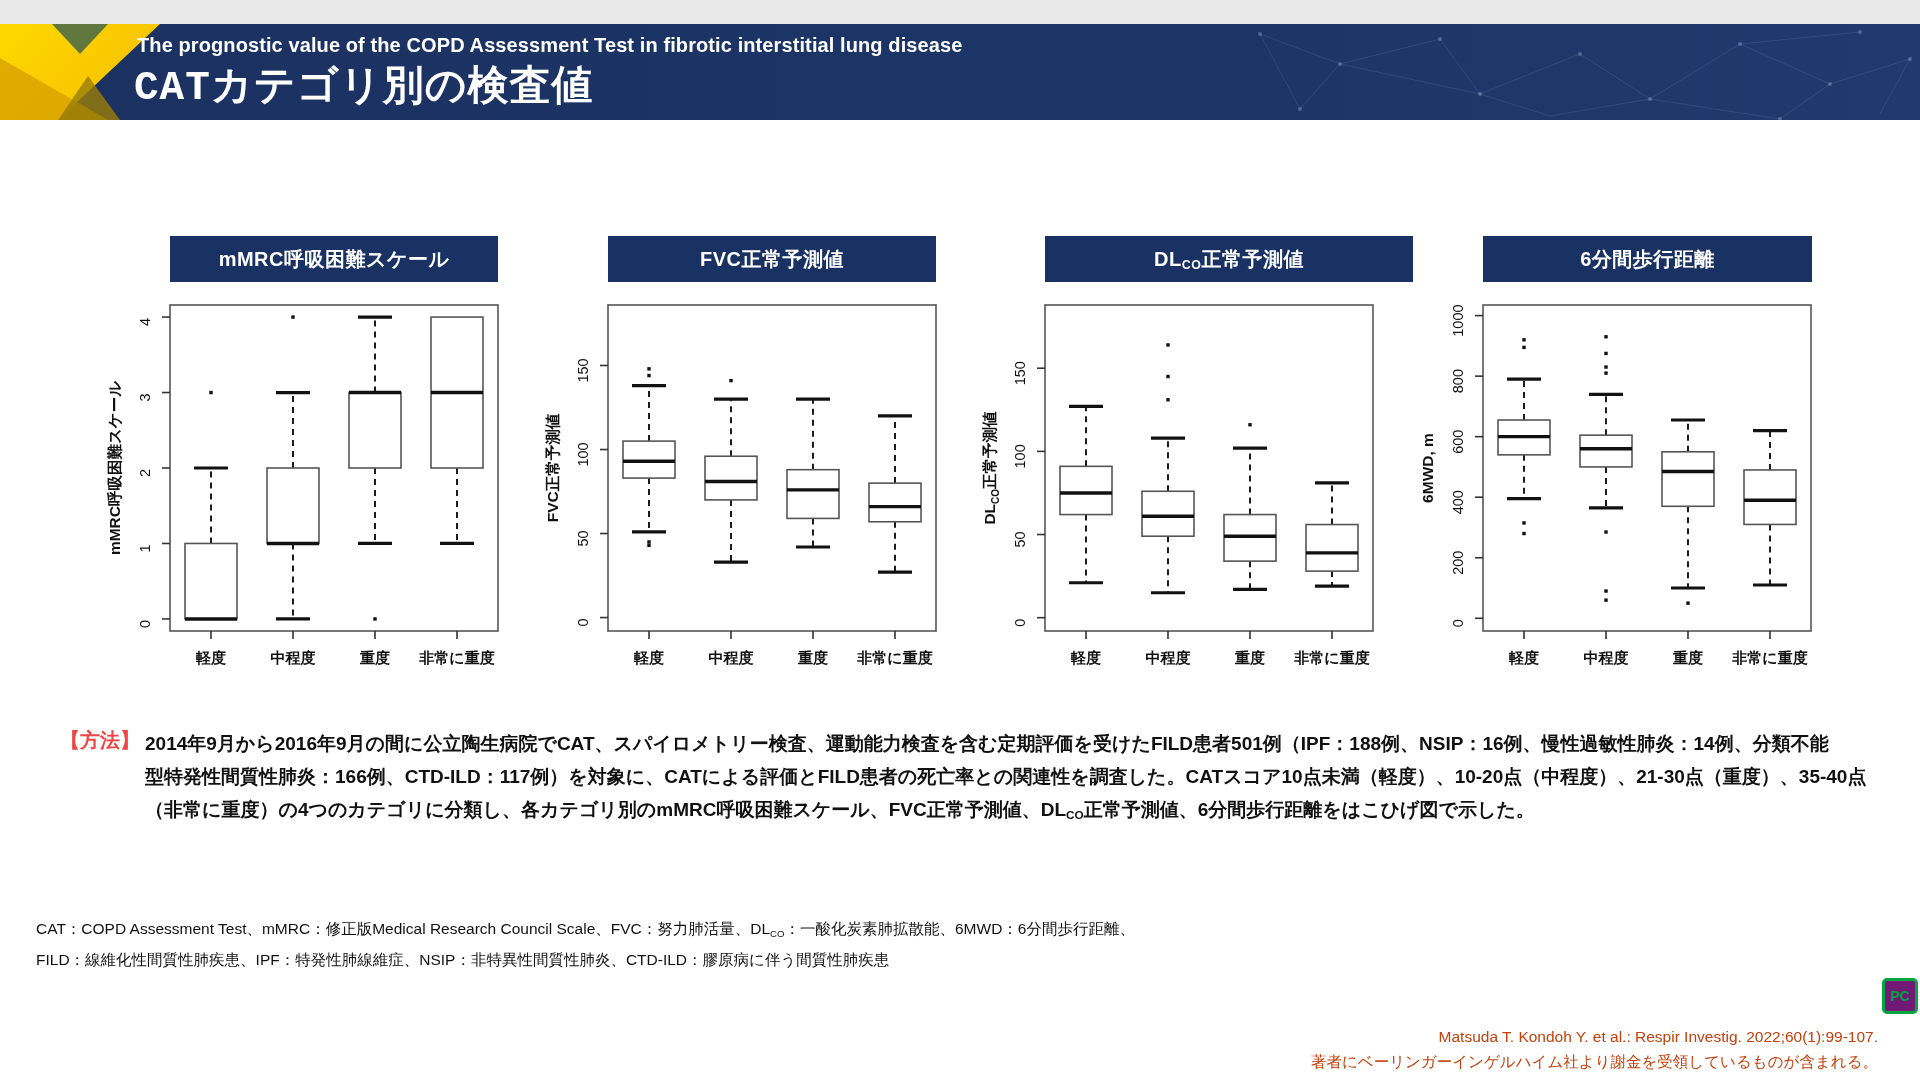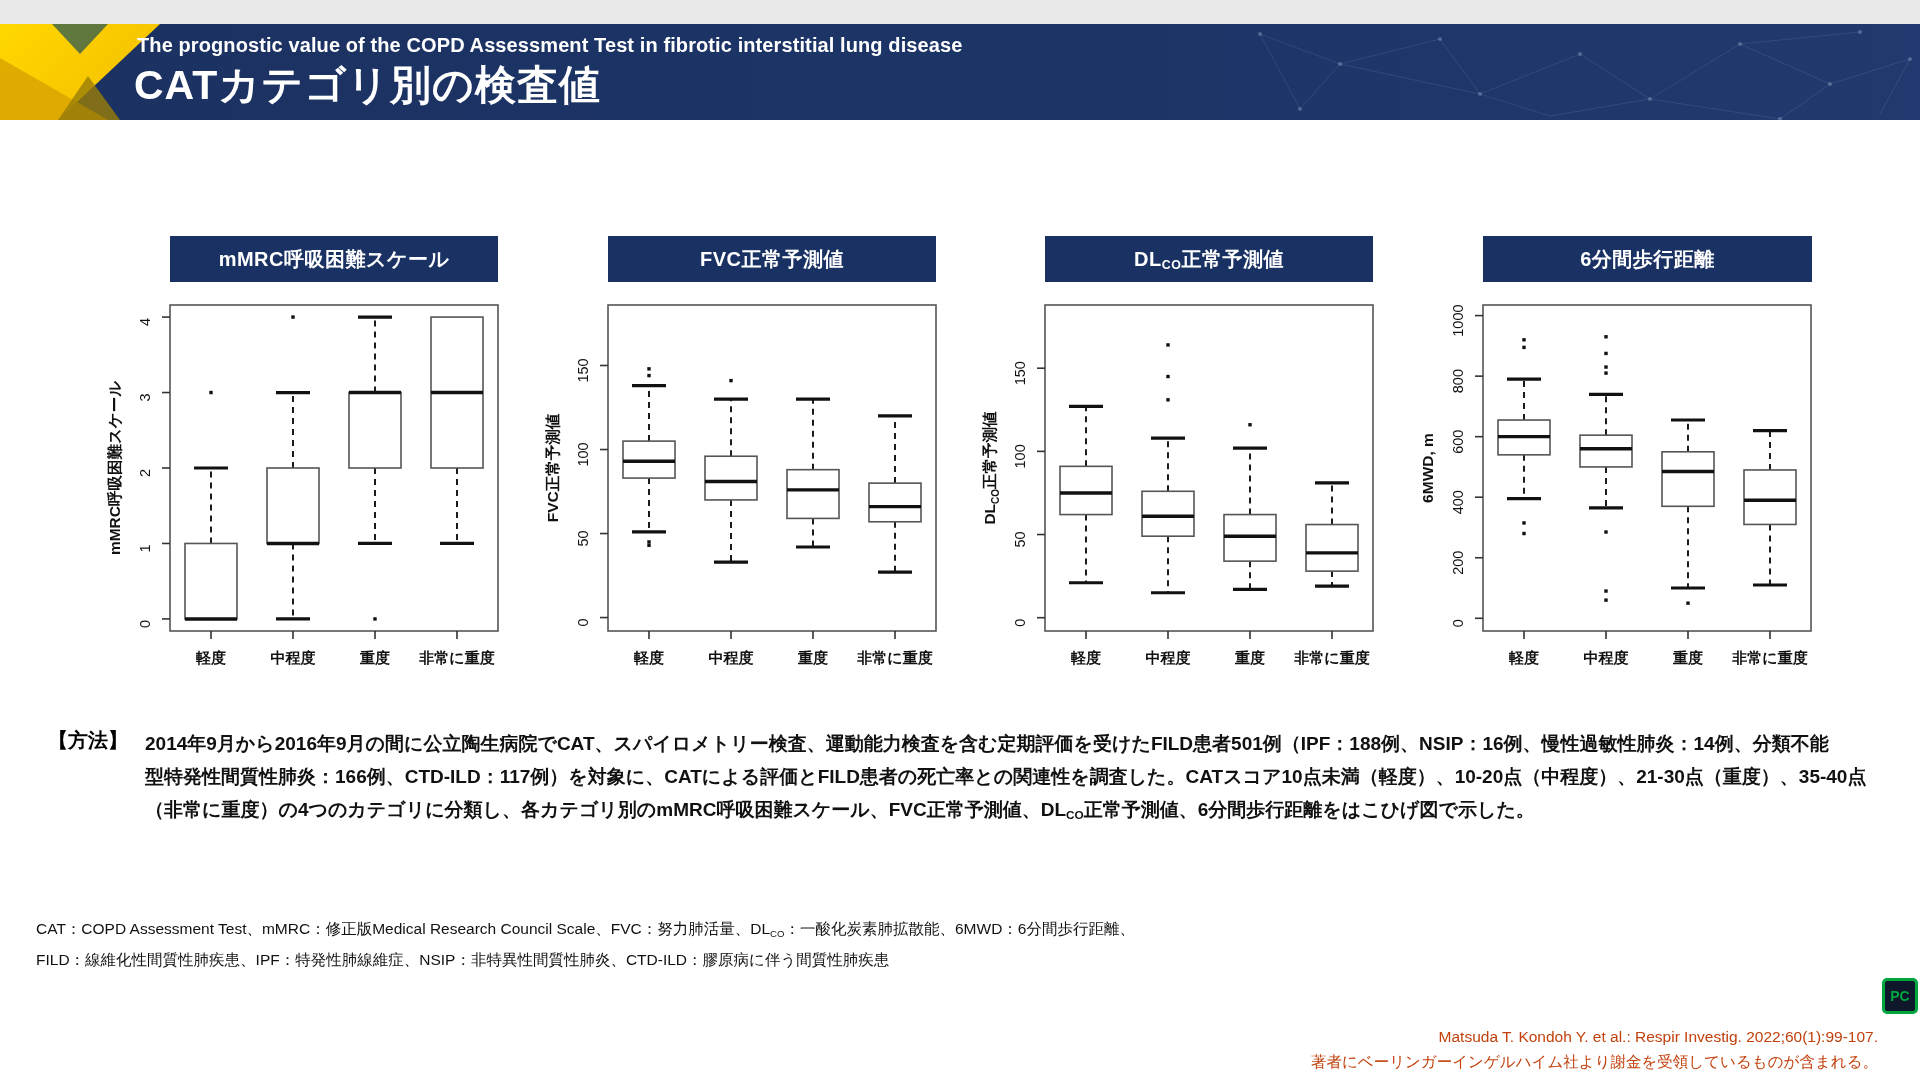--- a/index.html
+++ b/index.html
@@ -8,37 +8,37 @@
   
   #header{position:absolute;left:0;top:0;width:1920px;height:96px;background:linear-gradient(90deg,#1b3161 0%,#1c3567 55%,#203a6f 100%);}
   .acc{position:absolute;top:0;height:96px;}
   #acc-yellow{left:0;width:175px;background:linear-gradient(135deg,#ffd800 0%,#f7c600 60%,#eab400 100%);
               clip-path:polygon(0 0,160px 0,58px 96px,0 96px);}
   #acc-gold{left:0;width:175px;background:#d9a400;clip-path:polygon(0 34px,108px 96px,0 96px);opacity:.85;}
   #acc-olive{left:0;width:175px;background:#9a7d08;clip-path:polygon(58px 96px,88px 52px,120px 96px);opacity:.8;}
   #acc-teal{left:0;width:175px;background:#2c5a52;clip-path:polygon(52px 0,80px 30px,108px 0);opacity:.75;}
   #plexus{position:absolute;right:0;top:0;}
   #header-subtitle{position:absolute;left:137px;top:10px;font-size:20px;font-weight:bold;color:#ffffff;letter-spacing:.1px;}
-  #header-title{position:absolute;left:134px;top:34px;font-size:41px;font-weight:bold;color:#ffffff;letter-spacing:1px;}
+  #header-title{position:absolute;left:134px;top:34px;font-size:41px;font-weight:bold;color:#ffffff;letter-spacing:1px;font-family:Liberation Mono, monospace;}
   
   .panel-title{position:absolute;top:212px;height:46px;line-height:46px;background:#1a3263;color:#fff;
                font-size:20px;font-weight:bold;text-align:center;letter-spacing:.5px;}
   .panel-title .sub{font-size:.62em;vertical-align:-.28em;}
   .chart-svg{position:absolute;top:262px;width:400px;height:410px;}
   
   #method{position:absolute;left:48px;top:703px;width:1840px;}
-  #method-label{position:absolute;left:0;top:0;font-size:20px;font-weight:bold;color:#000000;}
+  #method-label{position:absolute;left:12px;top:0;font-size:20px;font-weight:bold;color:#ef4444;}
   #method-lines{position:absolute;left:97px;top:0;width:1740px;font-size:19px;font-weight:600;line-height:33px;color:#111;}
   .sub{font-size:.62em;vertical-align:-.28em;}
   
   #footnotes{position:absolute;left:36px;top:892px;font-size:15.5px;line-height:26px;color:#111;}
   #citation{position:absolute;right:42px;top:1000px;text-align:right;font-size:15.5px;line-height:25px;color:#c2410c;}
   
   #logo{position:absolute;left:1882px;top:954px;width:30px;height:30px;border:3px solid #00a63e;border-radius:5px;
-        color:#00a63e;font-weight:bold;font-size:14px;display:flex;align-items:center;justify-content:center;background:#0f172a;}
+        color:#00a63e;font-weight:bold;font-size:14px;display:flex;align-items:center;justify-content:center;background:#701a75;}
   #bottom-bar{position:absolute;left:0;bottom:0;width:1920px;height:9px;background:linear-gradient(90deg,#1b3161,#27447f);}
 </style>
 </head>
 <body>
 
 <div id="slide">
 
   <div id="header">
     <div class="acc" id="acc-yellow"></div>
     <div class="acc" id="acc-gold"></div>
@@ -62,21 +62,21 @@
           <circle cx="640" cy="8" r="2"></circle>
           <circle cx="560" cy="95" r="2"></circle>
       </g>
     </svg>
     <div id="header-subtitle">The prognostic value of the COPD Assessment Test in fibrotic interstitial lung disease</div>
     <div id="header-title">CATカテゴリ別の検査値</div>
   </div>
 
   <div class="panel-title" style="left: 170px; width: 328px;"><span>mMRC呼吸困難スケール</span></div>
   <div class="panel-title" style="left: 608px; width: 328px;"><span>FVC正常予測値</span></div>
-  <div class="panel-title" style="left: 1045px; width: 328px;"><span>DL</span><span class="sub">CO</span><span>正常予測値</span></div>
+  <div class="panel-title" style="left: 1045px; width: 368px;"><span>DL</span><span class="sub">CO</span><span>正常予測値</span></div>
   <div class="panel-title" style="left: 1483px; width: 329px;"><span>6分間歩行距離</span></div>
 
   <svg class="chart-svg" viewBox="0 0 400 410" style="left: 104px;">
       <rect x="66" y="19" width="328" height="326" fill="none" stroke="#555" stroke-width="1.6"></rect>
       <line x1="58" y1="332.9259259259259" x2="66" y2="332.9259259259259" stroke="#333" stroke-width="1.6"></line>
       <text x="46" y="337.9259259259259" text-anchor="middle" font-size="14.5" fill="#111" transform="rotate(-90 46 337.9259259259259)">0</text>
       <line x1="58" y1="257.462962962963" x2="66" y2="257.462962962963" stroke="#333" stroke-width="1.6"></line>
       <text x="46" y="262.462962962963" text-anchor="middle" font-size="14.5" fill="#111" transform="rotate(-90 46 262.462962962963)">1</text>
       <line x1="58" y1="182" x2="66" y2="182" stroke="#333" stroke-width="1.6"></line>
       <text x="46" y="187" text-anchor="middle" font-size="14.5" fill="#111" transform="rotate(-90 46 187)">2</text>

